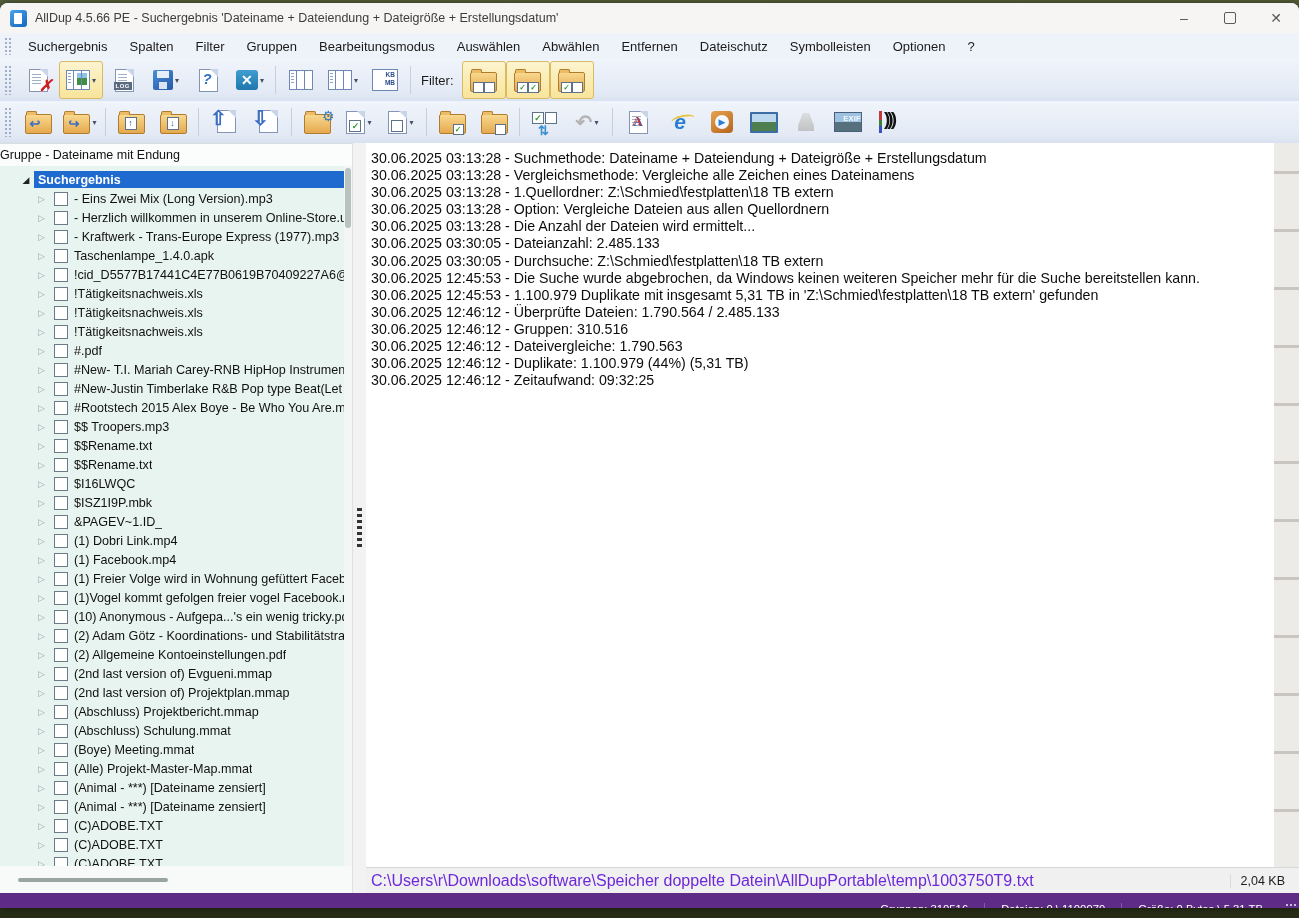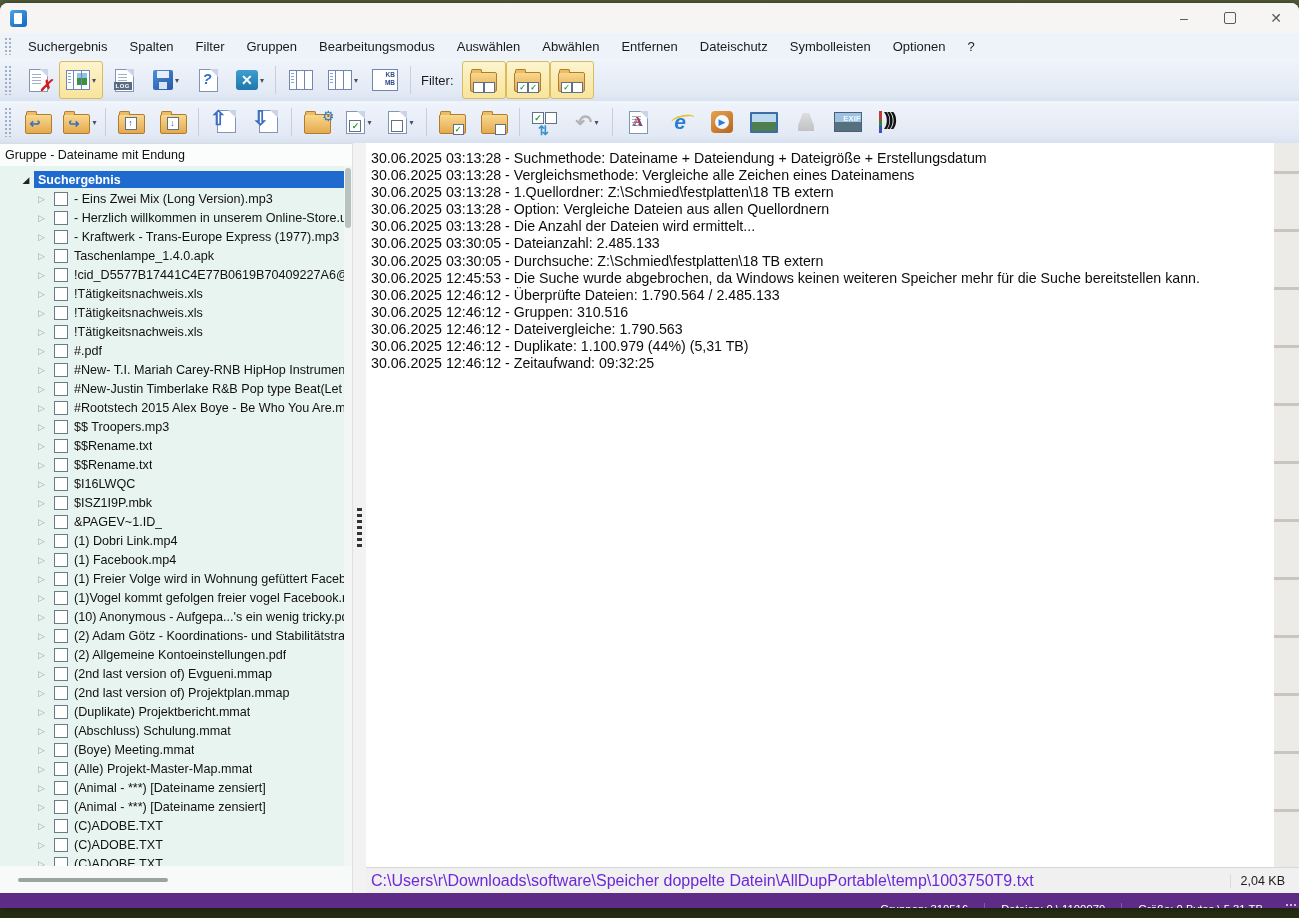--- a/index.html
+++ b/index.html
@@ -78,21 +78,21 @@
   .imgv{width:24px;height:17px;background:linear-gradient(180deg,#bcd8ee 0 45%,#4f7e4f 45% 100%);border:2px solid #3c6ea5;border-radius:1px;}
   .lamp{width:16px;height:18px;background:linear-gradient(180deg,#d8d8d8,#b8b8b8);clip-path:polygon(30% 0,70% 0,100% 70%,100% 100%,0 100%,0 70%);opacity:.8;}
   .exif{width:26px;height:18px;background:linear-gradient(180deg,#9ec2e0 0 50%,#57707e 50% 100%);border:1px solid #48607c;position:relative;}
   .exif span{position:absolute;right:0px;top:1px;color:#f4f8ff;font-size:7.5px;font-weight:bold;letter-spacing:.3px;}
   .audio{position:relative;width:26px;height:24px;}
   .audio .bar{position:absolute;left:2px;top:1px;width:3px;height:22px;background:linear-gradient(180deg,#c23a3a 0 40%,#3a7f3a 40% 70%,#3a4fc2 70% 100%);}
   .audio .w{position:absolute;left:7px;top:-2px;font-size:19px;font-weight:bold;color:#111;letter-spacing:-3px;}
   
   .main{position:absolute;left:0;top:140px;width:100%;height:750px;background:#fff;}
   .left-panel{position:absolute;left:0;top:0;width:352px;height:750px;background:#f4f8f7;border-top:1px solid #d8dde0;}
-  .tree-header{height:22px;background:#fbfdfc;font-size:12.5px;color:#111;display:flex;align-items:center;padding-left:5px;border-bottom:1px solid #eceff1;}
+  .tree-header{height:22px;background:#fbfdfc;font-size:12.5px;color:#111;display:flex;align-items:center;border-bottom:1px solid #eceff1;}
   .tree{position:absolute;left:0;top:22px;width:344px;height:700px;background:#e8f4f0;overflow:hidden;}
   .tree-vscroll{position:absolute;right:0;top:22px;width:8px;height:700px;background:#f3f6f5;}
   .tree-vscroll .thumb{position:absolute;left:1px;top:2px;width:6px;height:60px;background:#b8c2c0;border-radius:3px;}
   .tree-hscroll{position:absolute;left:0;top:722px;width:352px;height:28px;background:#f7faf9;}
   .tree-hscroll .thumb{position:absolute;left:18px;top:12px;width:150px;height:4px;background:#9aa4a2;border-radius:2px;}
   .root-row{height:19px;display:flex;align-items:center;margin-top:4px;}
   .root-row .tri{width:16px;margin-left:18px;color:#222;font-size:9px;text-align:center;}
   .root-row .sel-label{flex:1;background:#1f6ace;color:#fff;font-weight:bold;font-size:12.5px;padding:1.5px 0 1.5px 4px;}
   .t-row{height:19px;display:flex;align-items:center;white-space:nowrap;overflow:hidden;}
   .t-row .tri{width:12px;margin-left:38px;color:#9aa8ae;font-size:9px;flex:0 0 auto;}
@@ -113,20 +113,21 @@
   .status-seg{padding:0 16px;border-left:1px solid rgba(255,255,255,.22);white-space:nowrap;}
   .status-grip{width:12px;height:12px;margin:0 2px 0 6px;background-image:radial-gradient(#cdb8de 1px,transparent 1.2px);background-size:4px 4px;background-position:bottom right;}
 </style>
 </head>
 <body>
 
 <div class="window">
 
   <div class="titlebar">
     <div class="app-icon"></div>
+    <div class="title-text">AllDup 4.5.66 PE - Suchergebnis 'Dateiname + Dateiendung + Dateigröße + Erstellungsdatum'</div>
     <div class="win-controls">
       <div class="win-btn">–</div>
       <div class="win-btn">
           <span class="restore"></span>
         </div>
       <div class="win-btn">✕</div>
     </div>
   </div>
 
   <div class="menubar">
@@ -503,21 +504,21 @@
 
             <div class="t-row">
               <span class="tri">▷</span>
               <span class="cb"></span>
               <span class="lbl">(2nd last version of) Projektplan.mmap</span>
             </div>
 
             <div class="t-row">
               <span class="tri">▷</span>
               <span class="cb"></span>
-              <span class="lbl">(Duplikate) Projektbericht.mmat</span>
+              <span class="lbl">(Abschluss) Projektbericht.mmap</span>
             </div>
 
             <div class="t-row">
               <span class="tri">▷</span>
               <span class="cb"></span>
               <span class="lbl">(Abschluss) Schulung.mmat</span>
             </div>
 
             <div class="t-row">
               <span class="tri">▷</span>
@@ -579,20 +580,21 @@
       <div class="inner" id="log-lines">
 
           <div class="log-line">30.06.2025 03:13:28 - Suchmethode: Dateiname + Dateiendung + Dateigröße + Erstellungsdatum</div>
           <div class="log-line">30.06.2025 03:13:28 - Vergleichsmethode: Vergleiche alle Zeichen eines Dateinamens</div>
           <div class="log-line">30.06.2025 03:13:28 - 1.Quellordner: Z:\Schmied\festplatten\18 TB extern</div>
           <div class="log-line">30.06.2025 03:13:28 - Option: Vergleiche Dateien aus allen Quellordnern</div>
           <div class="log-line">30.06.2025 03:13:28 - Die Anzahl der Dateien wird ermittelt...</div>
           <div class="log-line">30.06.2025 03:30:05 - Dateianzahl: 2.485.133</div>
           <div class="log-line">30.06.2025 03:30:05 - Durchsuche: Z:\Schmied\festplatten\18 TB extern</div>
           <div class="log-line">30.06.2025 12:45:53 - Die Suche wurde abgebrochen, da Windows keinen weiteren Speicher mehr für die Suche bereitstellen kann.</div>
+          <div class="log-line">30.06.2025 12:45:53 - 1.100.979 Duplikate mit insgesamt 5,31 TB in 'Z:\Schmied\festplatten\18 TB extern' gefunden</div>
           <div class="log-line">30.06.2025 12:46:12 - Überprüfte Dateien: 1.790.564 / 2.485.133</div>
           <div class="log-line">30.06.2025 12:46:12 - Gruppen: 310.516</div>
           <div class="log-line">30.06.2025 12:46:12 - Dateivergleiche: 1.790.563</div>
           <div class="log-line">30.06.2025 12:46:12 - Duplikate: 1.100.979 (44%) (5,31 TB)</div>
           <div class="log-line">30.06.2025 12:46:12 - Zeitaufwand: 09:32:25</div>
         </div>
     </div>
 
     <div class="bg-sliver"></div>
 

